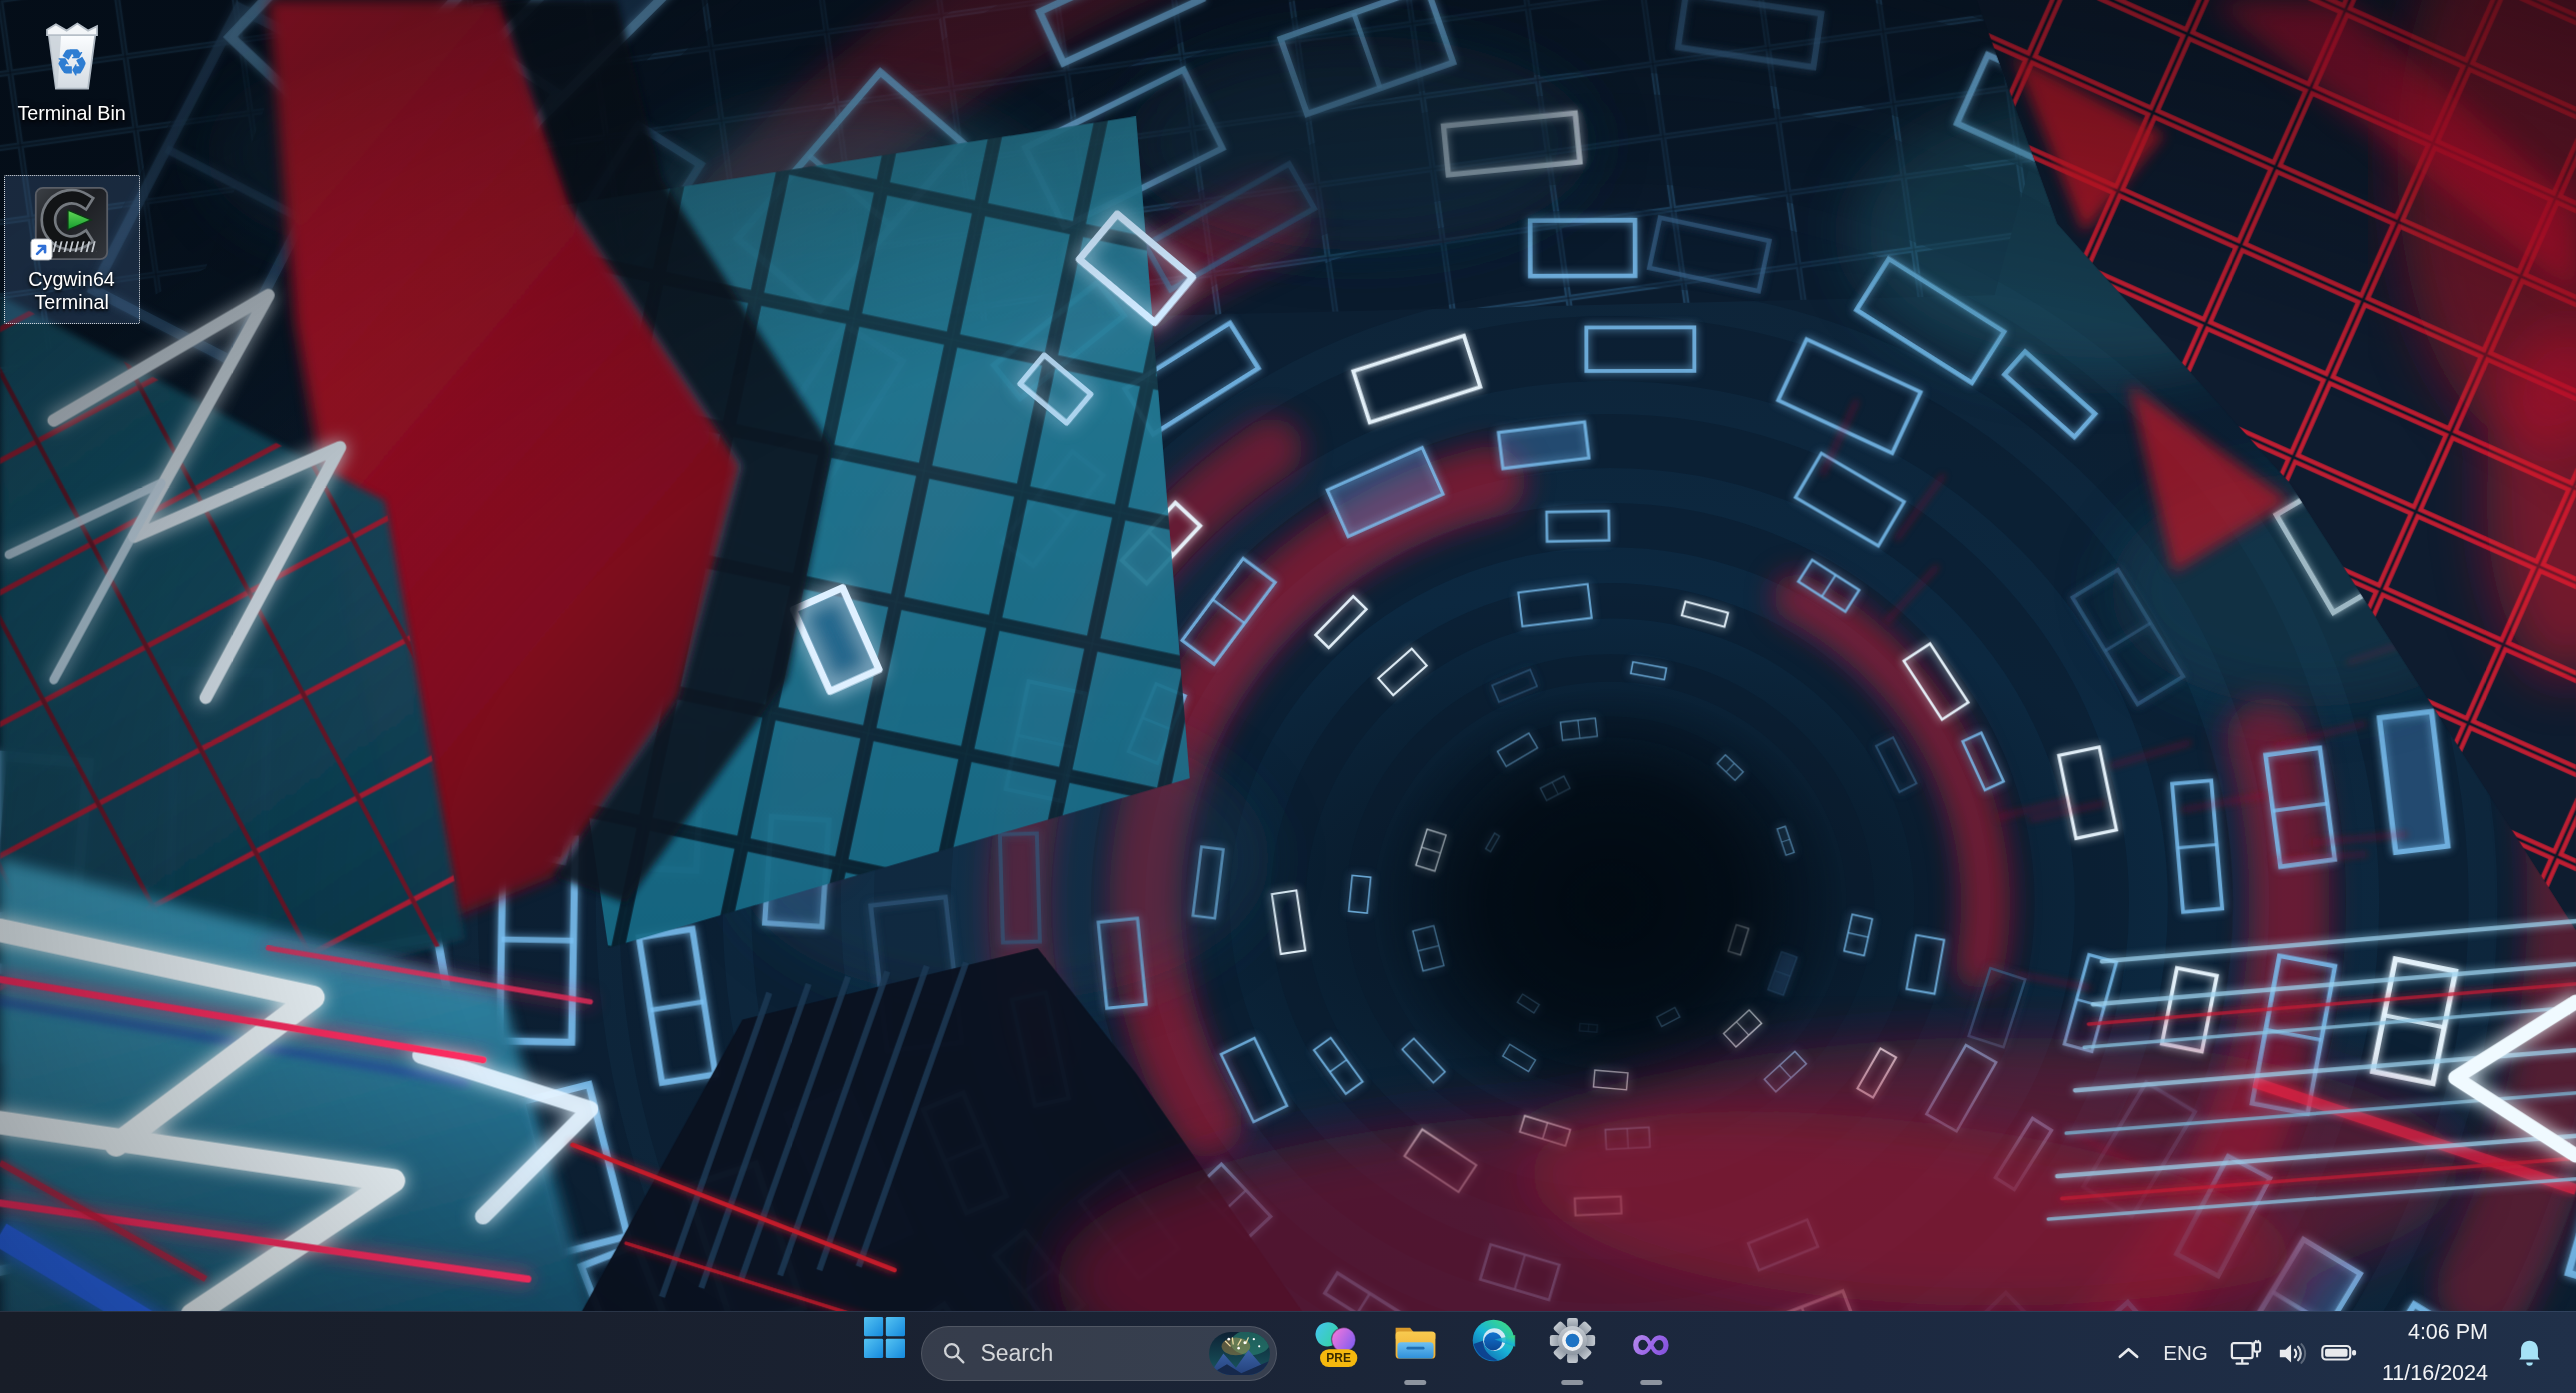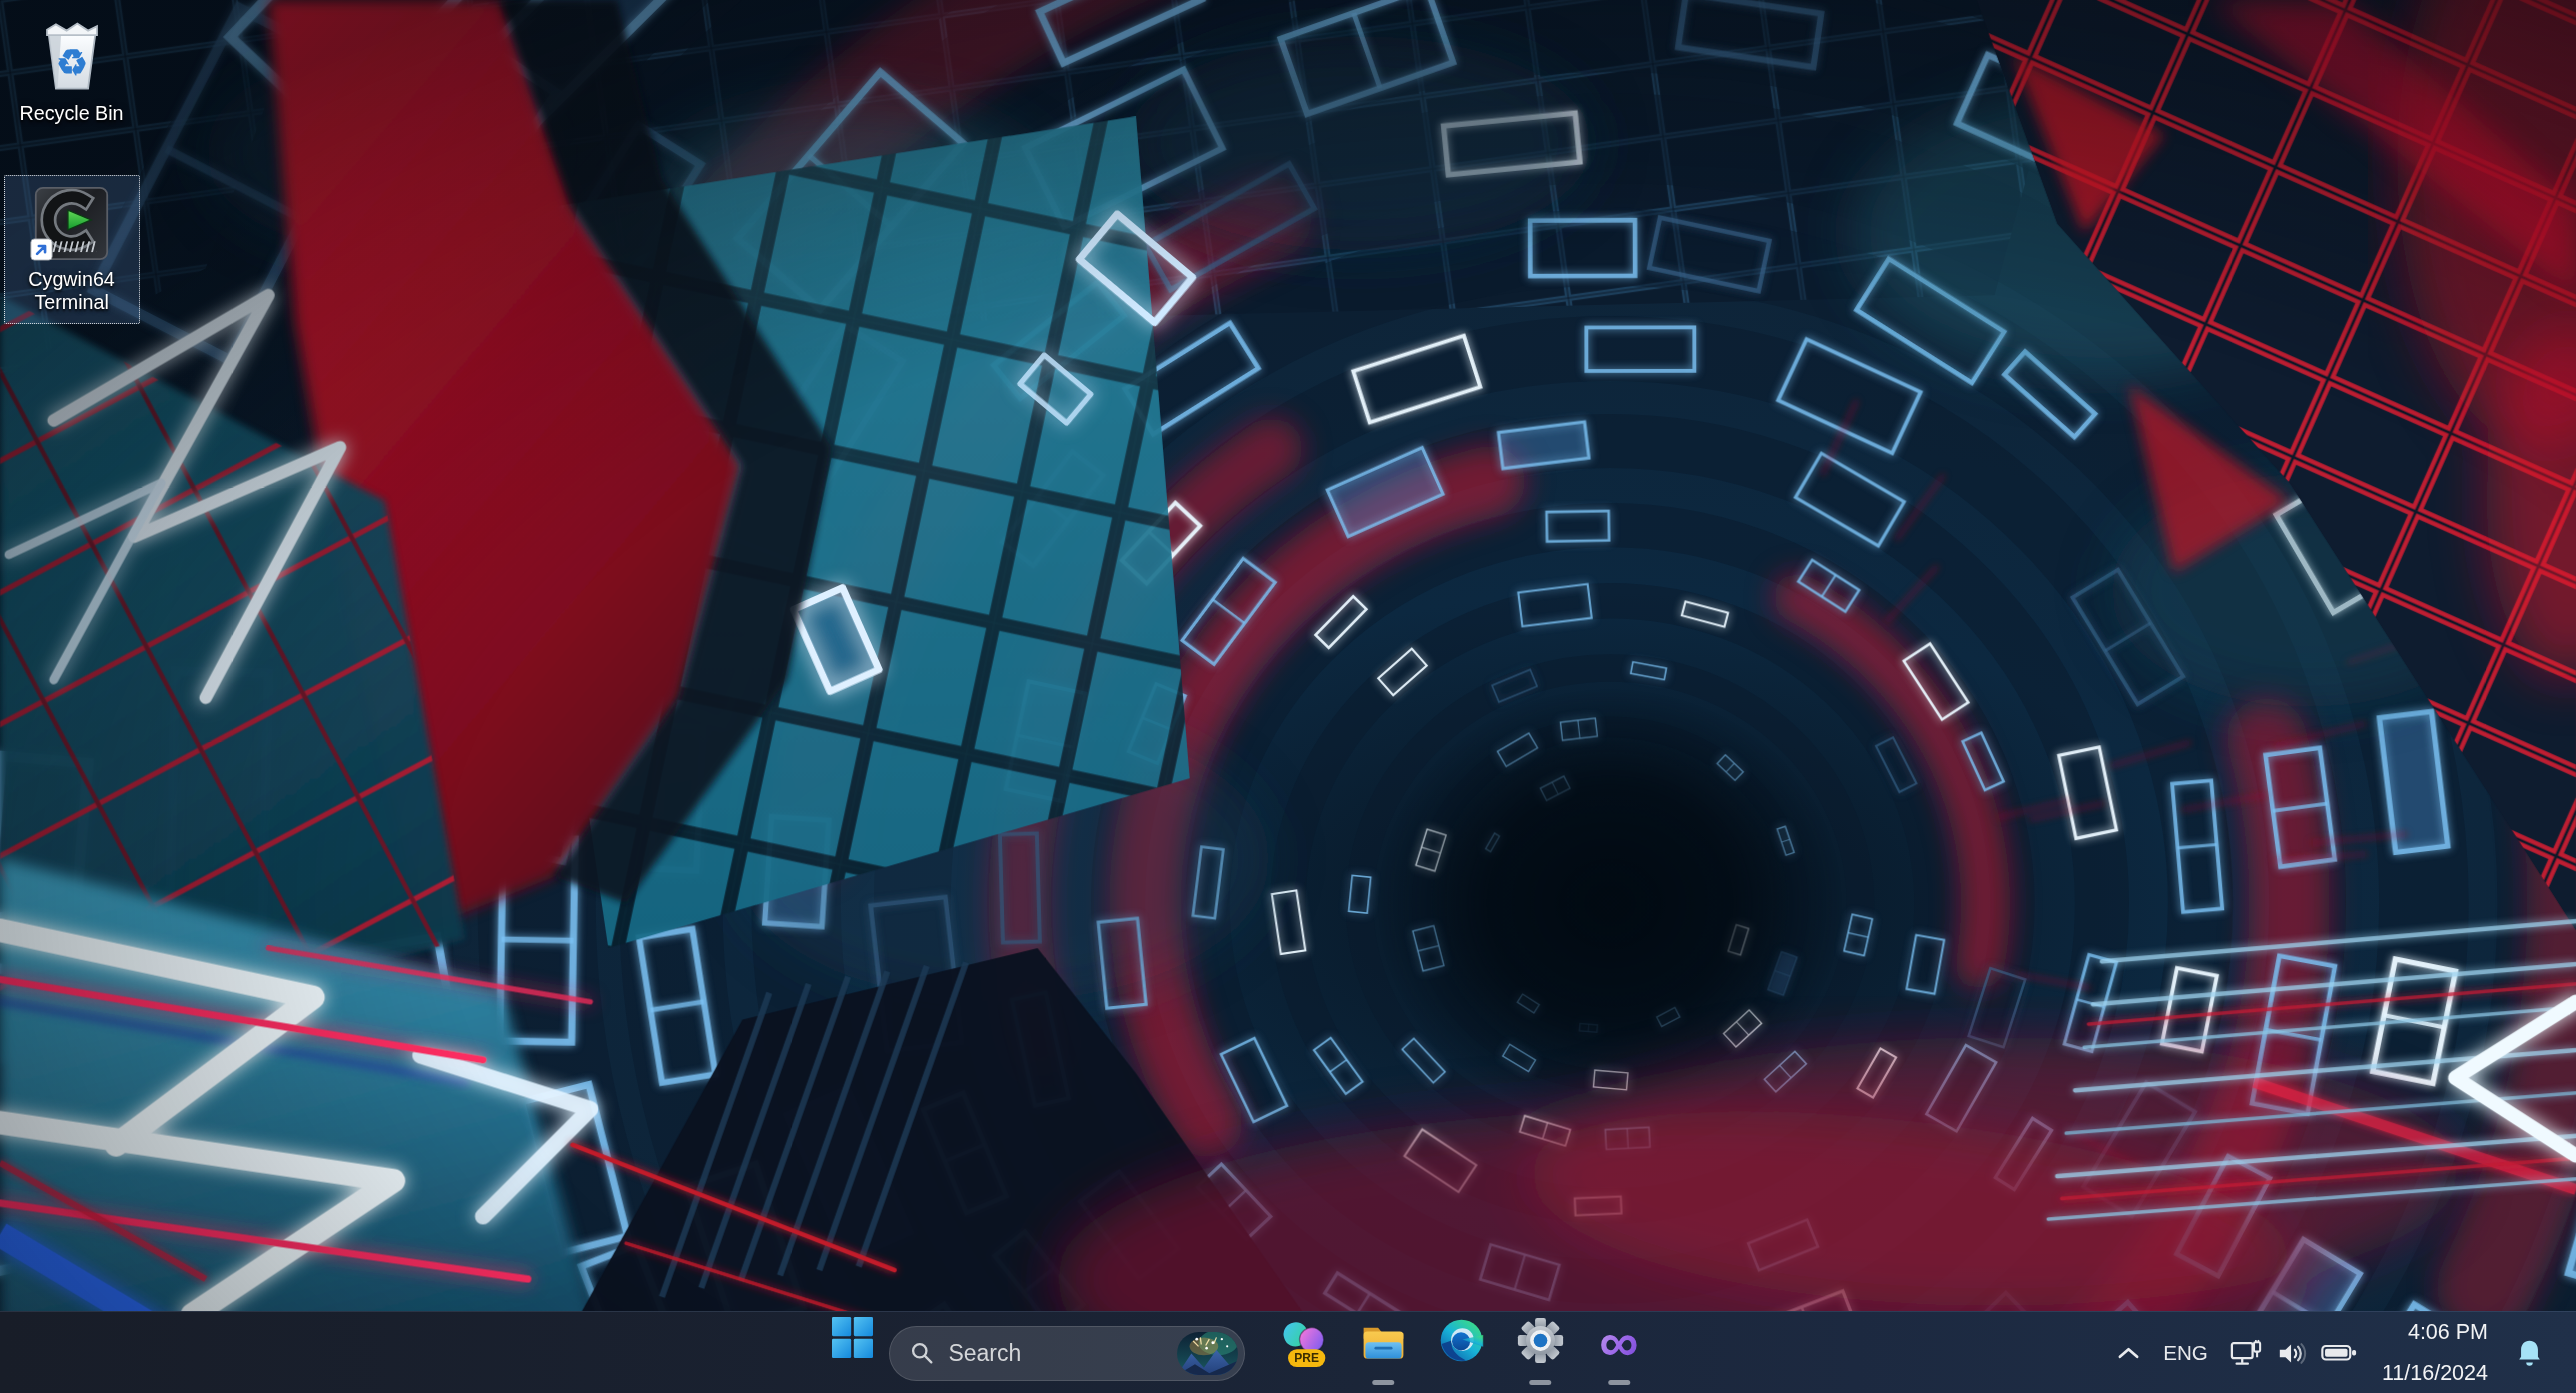--- a/index.html
+++ b/index.html
@@ -13,21 +13,21 @@
   .di.selected{background:rgba(130,185,255,.16);border:0.9px dotted rgba(255,255,255,.85);}
   .di .art{width:79px;height:79px;position:relative;display:flex;align-items:center;justify-content:center;}
   .di .lbl{margin-top:5.4px;font-size:19.7px;line-height:1.16;color:#fff;text-align:center;
            text-shadow:0 1.8px 2.7px rgba(0,0,0,.95),0 0 6.3px rgba(0,0,0,.65);max-width:132px;}
   .shortcut-badge{position:absolute;left:-1.8px;bottom:-1.8px;}
 
   
   #taskbar{position:absolute;left:0;right:0;bottom:0;height:83px;z-index:10;
            background:linear-gradient(90deg,#181d28 0%,#1a2232 38%,#1c2940 72%,#203049 100%);
            border-top:0.9px solid rgba(120,150,190,.18);}
-  .tb-center{position:absolute;left:820px;top:0;height:100%;display:flex;align-items:center;}
+  .tb-center{position:absolute;left:852px;top:0;height:100%;display:flex;align-items:center;}
   .tb-btn{height:72px;border-radius:7.2px;display:flex;justify-content:center;position:relative;flex:0 0 auto;}
   .tb-start{width:64px;margin-right:5.4px;}
   .tb-search{width:356px;height:55px;margin-right:25px;border-radius:28px;
              background:rgba(130,134,144,.28);border:0.9px solid rgba(255,255,255,.13);
              display:flex;align-items:center;padding:0 6.3px 0 19.7px;}
   .tb-search .stext{color:#d4d6d9;font-size:23px;margin-left:14.3px;flex:1;}
   .bing-pill{width:61px;height:43px;border-radius:21.5px;overflow:hidden;flex:0 0 auto;}
   .tb-app{width:68px;margin-right:10.7px;}
   .dash{position:absolute;bottom:3.6px;left:50%;transform:translateX(-50%);width:21.5px;height:5.4px;border-radius:2.7px;background:#8d949f;}
   .tb-tray{position:absolute;right:0;top:0;height:100%;display:flex;align-items:center;padding-right:23px;gap:9px;}
@@ -761,21 +761,21 @@
               <stop offset="0%" stop-color="#fbfdff"></stop>
                 <stop offset="100%" stop-color="#d4dbe2"></stop>
             </linearGradient>
           </defs>
           <path d="M14,18 L66,18 L58,78 L22,78 Z" fill="url(#binG)" stroke="#aeb8c2" stroke-width="2"></path>
           <path d="M14,18 L28,14 L24,76 L22,78 Z" fill="#c6ced6" opacity=".8"></path>
           <path d="M12,12 L22,6 L34,13 L46,5 L58,13 L68,8 L68,18 L12,18 Z" fill="#f2f5f8" stroke="#b6bfc8" stroke-width="2"></path>
           <text x="40" y="52" text-anchor="middle" dominant-baseline="middle" font-size="40" font-weight="bold" fill="#2e7dd2">♻</text>
         </svg>
       </div>
-      <div class="lbl">Recycle Bin</div>
+      <div class="lbl">Terminal Bin</div>
     </div>
 
     <div class="di selected">
       <div class="art">
         <svg width="75" height="75" viewBox="0 0 84 84">
           <defs>
             <linearGradient id="cygBg" x1="0" y1="0" x2="1" y2="1">
               <stop offset="0%" stop-color="#3c4046"></stop>
                 <stop offset="45%" stop-color="#1d1f23"></stop>
                 <stop offset="100%" stop-color="#32363c"></stop>

